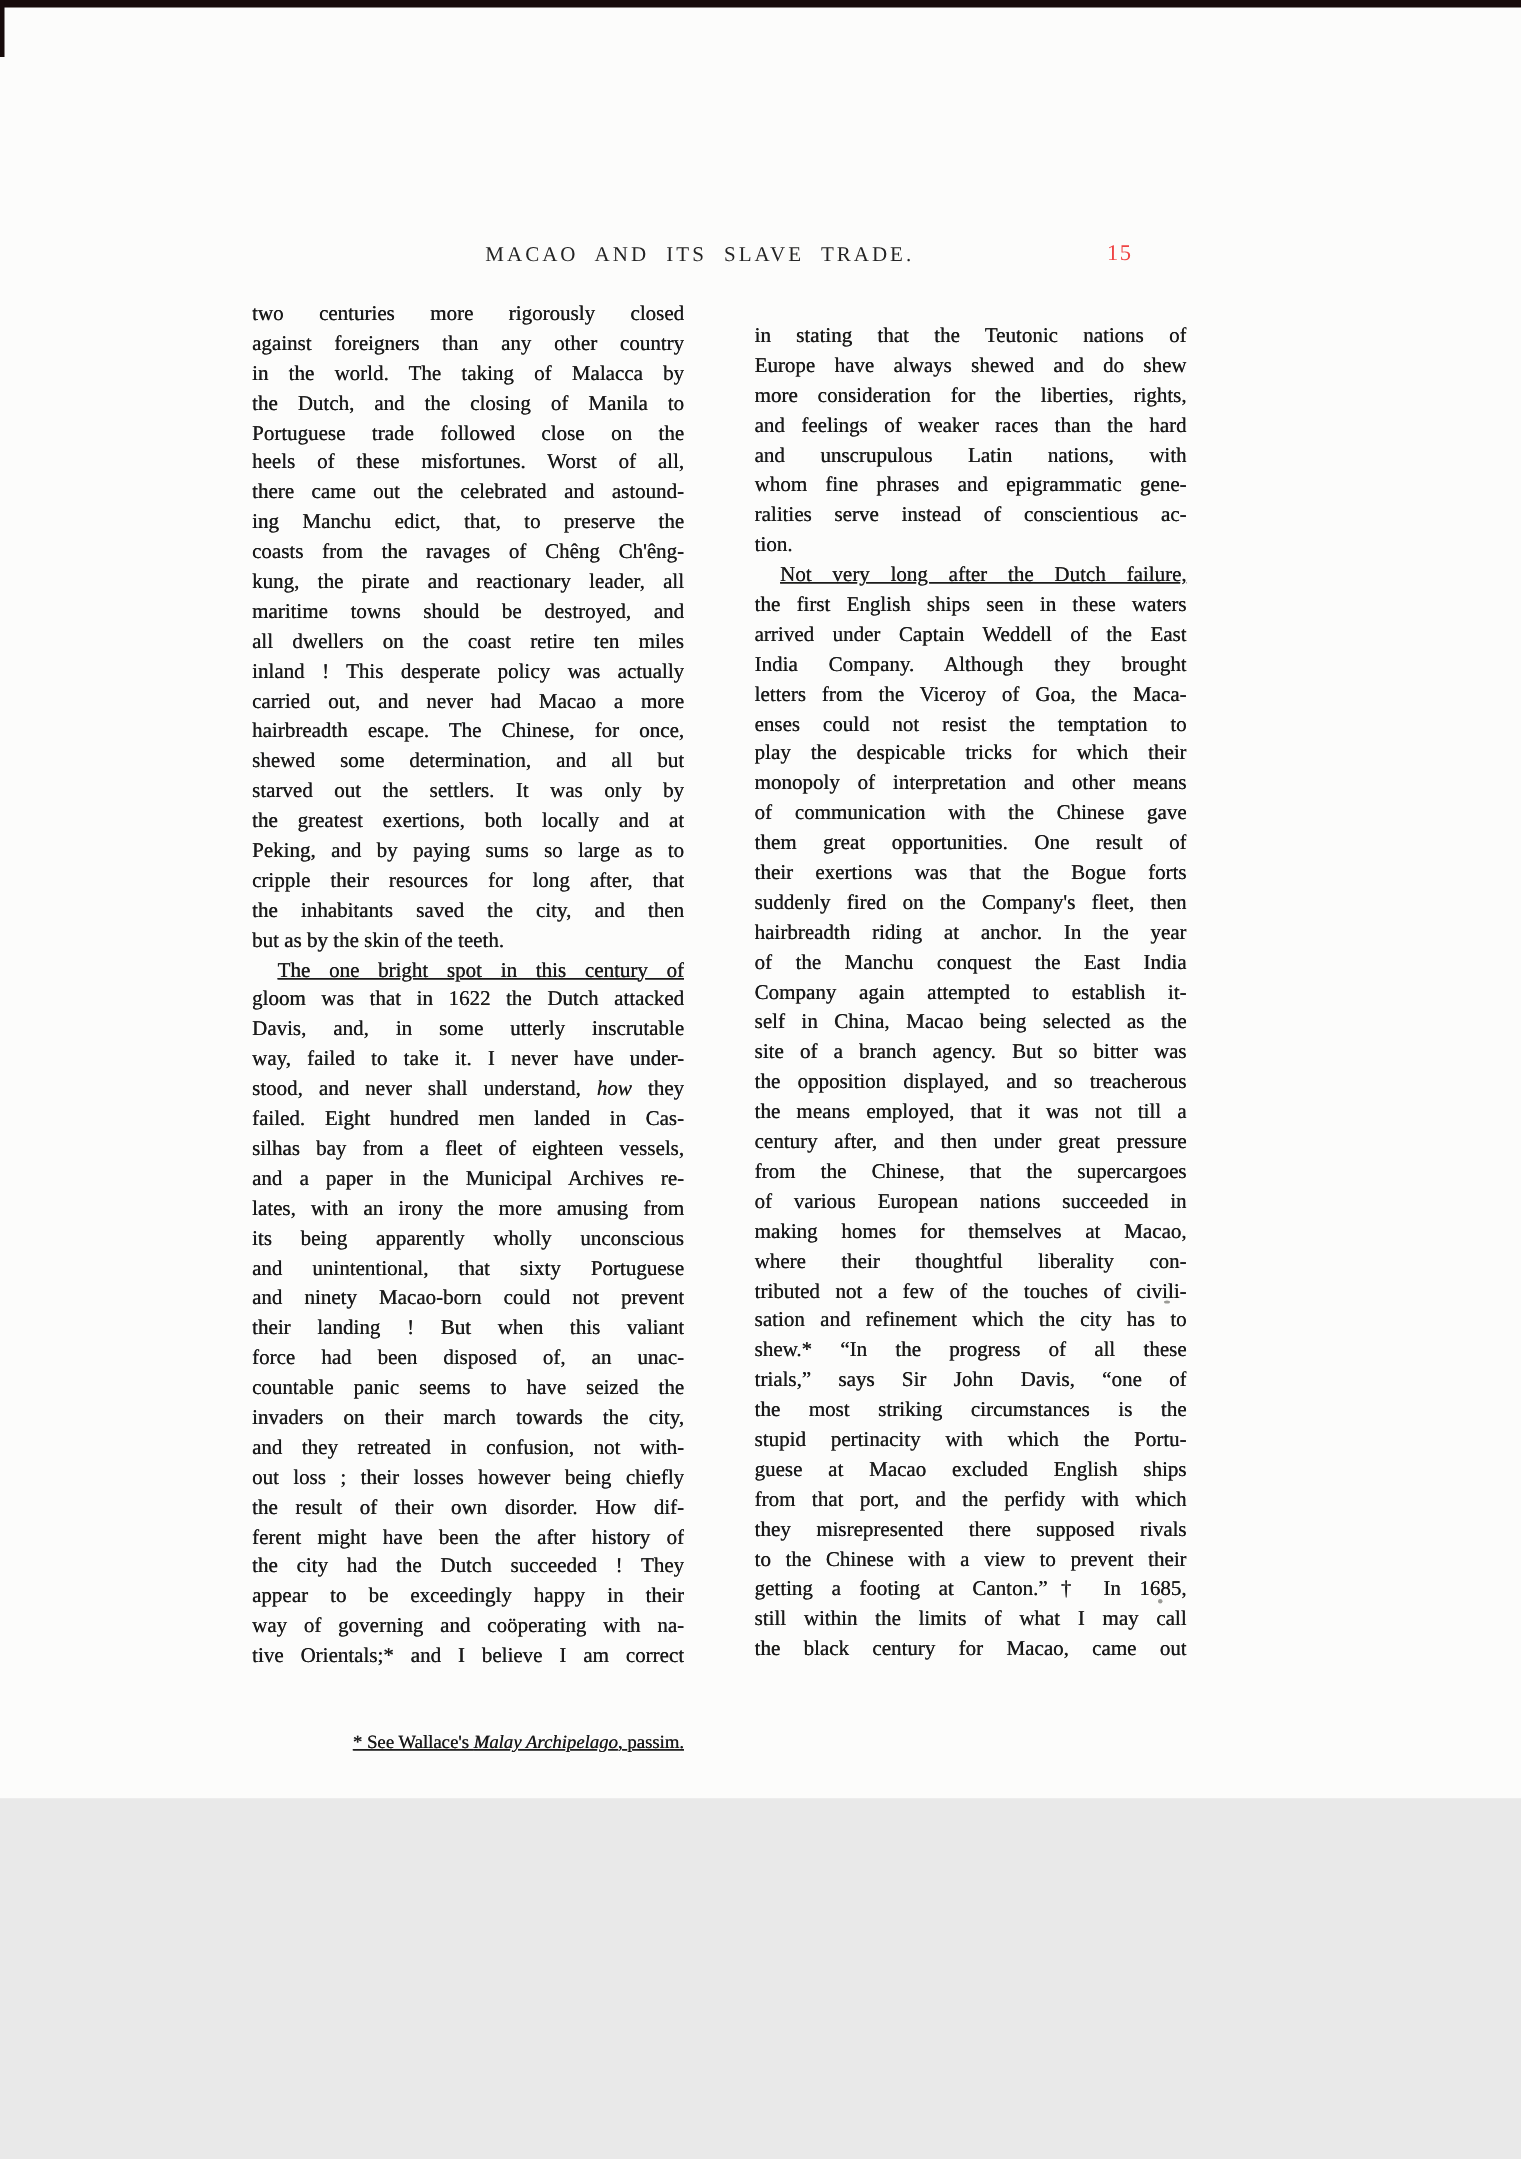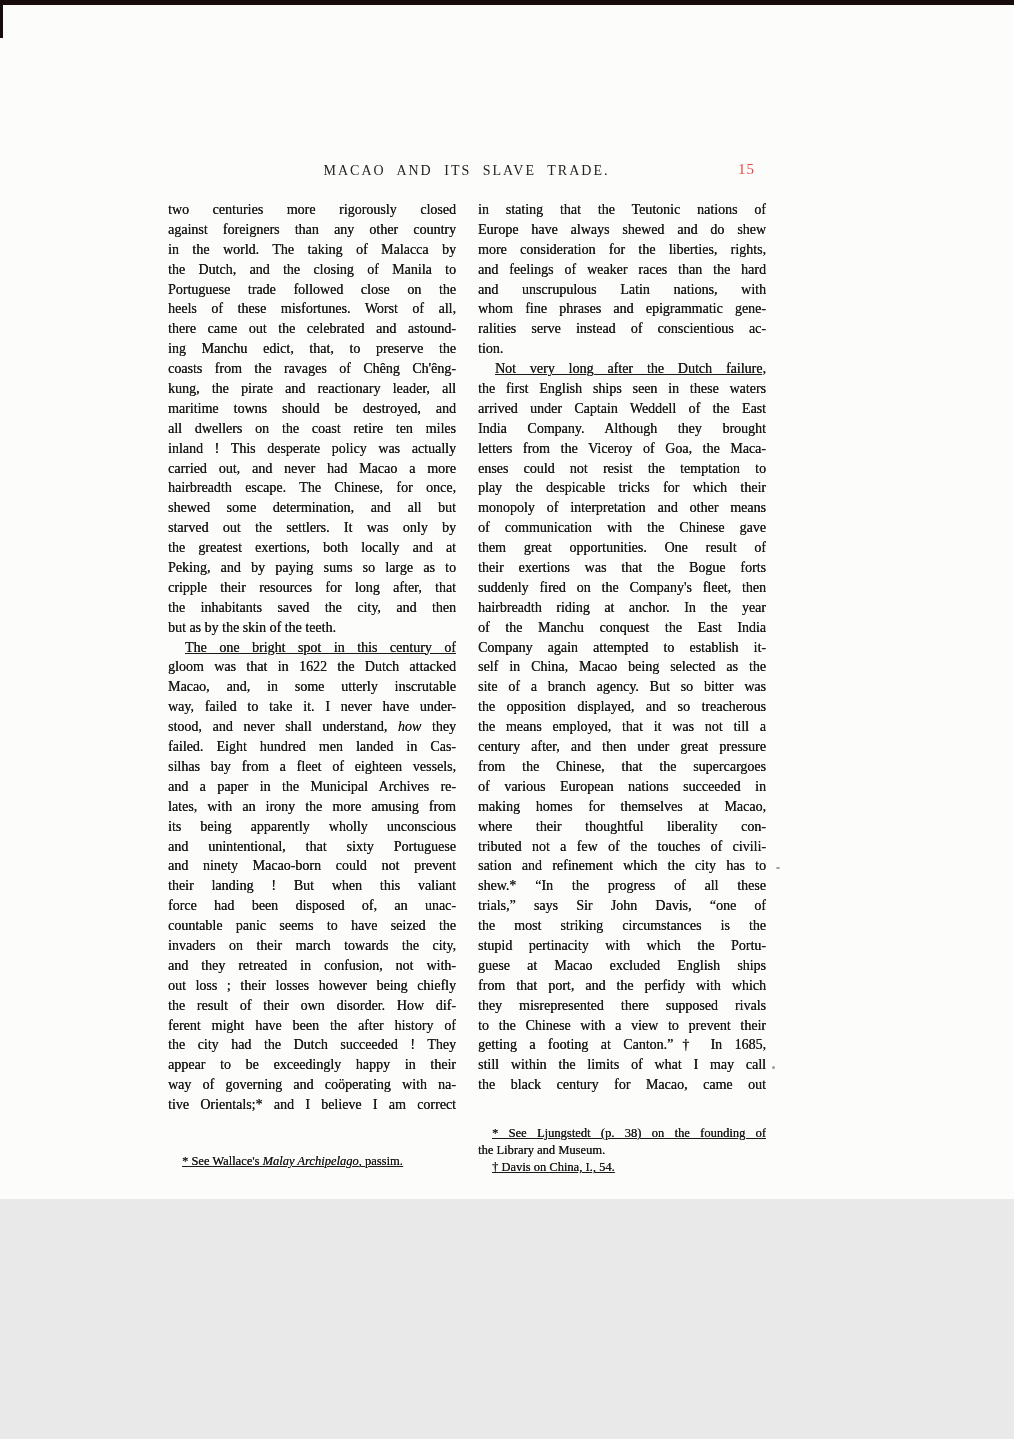--- a/index.html
+++ b/index.html
@@ -22,31 +22,31 @@
   }
   .page-num {
     position:absolute; right:10px; top:0; font-size:15px; letter-spacing:1px; color:#ef4444;
   }
   .col {
     position:absolute; top:200px; width:288px;
     font-size:14px; line-height:19.9px;
     text-shadow:0.2px 0 0 #1b1b1b;
   }
   .col-left { left:168px; }
-  .col-right { left:478px; }
+  .col-right { left:503px;margin-top:15px; }
   .line {
     height:19.9px; overflow:hidden;
     text-align:justify; text-align-last:justify;
   }
   .line.end { text-align-last:left; }
   .line.in { text-indent:17px;text-decoration:underline; }
   .fn { font-size:12.5px; line-height:17px; }
   .fn .line { height:17px; text-align:left; text-align-last:auto; }
   .fn .line.fill { text-align:justify; text-align-last:justify; }
-  .fn .line.in { text-indent:14px; }
+  .fn .line.in { text-indent:14px;text-align:right; }
   .fn-left { margin-top:38px; }
   .fn-right { margin-top:30px; }
   .speck { position:absolute; background:#9a9a96; border-radius:50%; }
   .speck.s1 { left:772px; top:1066px; width:3px; height:3px; }
   .speck.s2 { left:776px; top:867px; width:4px; height:2px; }
   i { font-style:italic; }
 </style>
 </head>
 <body>
 
@@ -78,21 +78,21 @@
         <div class="line">hairbreadth escape. The Chinese, for once,</div>
         <div class="line">shewed some determination, and all but</div>
         <div class="line">starved out the settlers. It was only by</div>
         <div class="line">the greatest exertions, both locally and at</div>
         <div class="line">Peking, and by paying sums so large as to</div>
         <div class="line">cripple their resources for long after, that</div>
         <div class="line">the inhabitants saved the city, and then</div>
         <div class="line end">but as by the skin of the teeth.</div>
         <div class="line in">The one bright spot in this century of</div>
         <div class="line">gloom was that in 1622 the Dutch attacked</div>
-        <div class="line">Macao, and, in some utterly inscrutable</div>
+        <div class="line">Davis, and, in some utterly inscrutable</div>
         <div class="line">way, failed to take it. I never have under-</div>
         <div class="line">stood, and never shall understand, <i>how</i> they</div>
         <div class="line">failed. Eight hundred men landed in Cas-</div>
         <div class="line">silhas bay from a fleet of eighteen vessels,</div>
         <div class="line">and a paper in the Municipal Archives re-</div>
         <div class="line">lates, with an irony the more amusing from</div>
         <div class="line">its being apparently wholly unconscious</div>
         <div class="line">and unintentional, that sixty Portuguese</div>
         <div class="line">and ninety Macao-born could not prevent</div>
         <div class="line">their landing ! But when this valiant</div>
@@ -154,22 +154,17 @@
         <div class="line">the most striking circumstances is the</div>
         <div class="line">stupid pertinacity with which the Portu-</div>
         <div class="line">guese at Macao excluded English ships</div>
         <div class="line">from that port, and the perfidy with which</div>
         <div class="line">they misrepresented there supposed rivals</div>
         <div class="line">to the Chinese with a view to prevent their</div>
         <div class="line">getting a footing at Canton.”† In 1685,</div>
         <div class="line">still within the limits of what I may call</div>
         <div class="line">the black century for Macao, came out</div>
       </div>
-    <div class="fn fn-right">
-        <div class="line in fill">* See Ljungstedt (p. 38) on the founding of</div>
-        <div class="line">the Library and Museum.</div>
-        <div class="line in">† Davis on China, I., 54.</div>
-      </div>
   </div>
 
   <div class="speck s1"></div>
   <div class="speck s2"></div>
 </div>
 
 </body></html>

